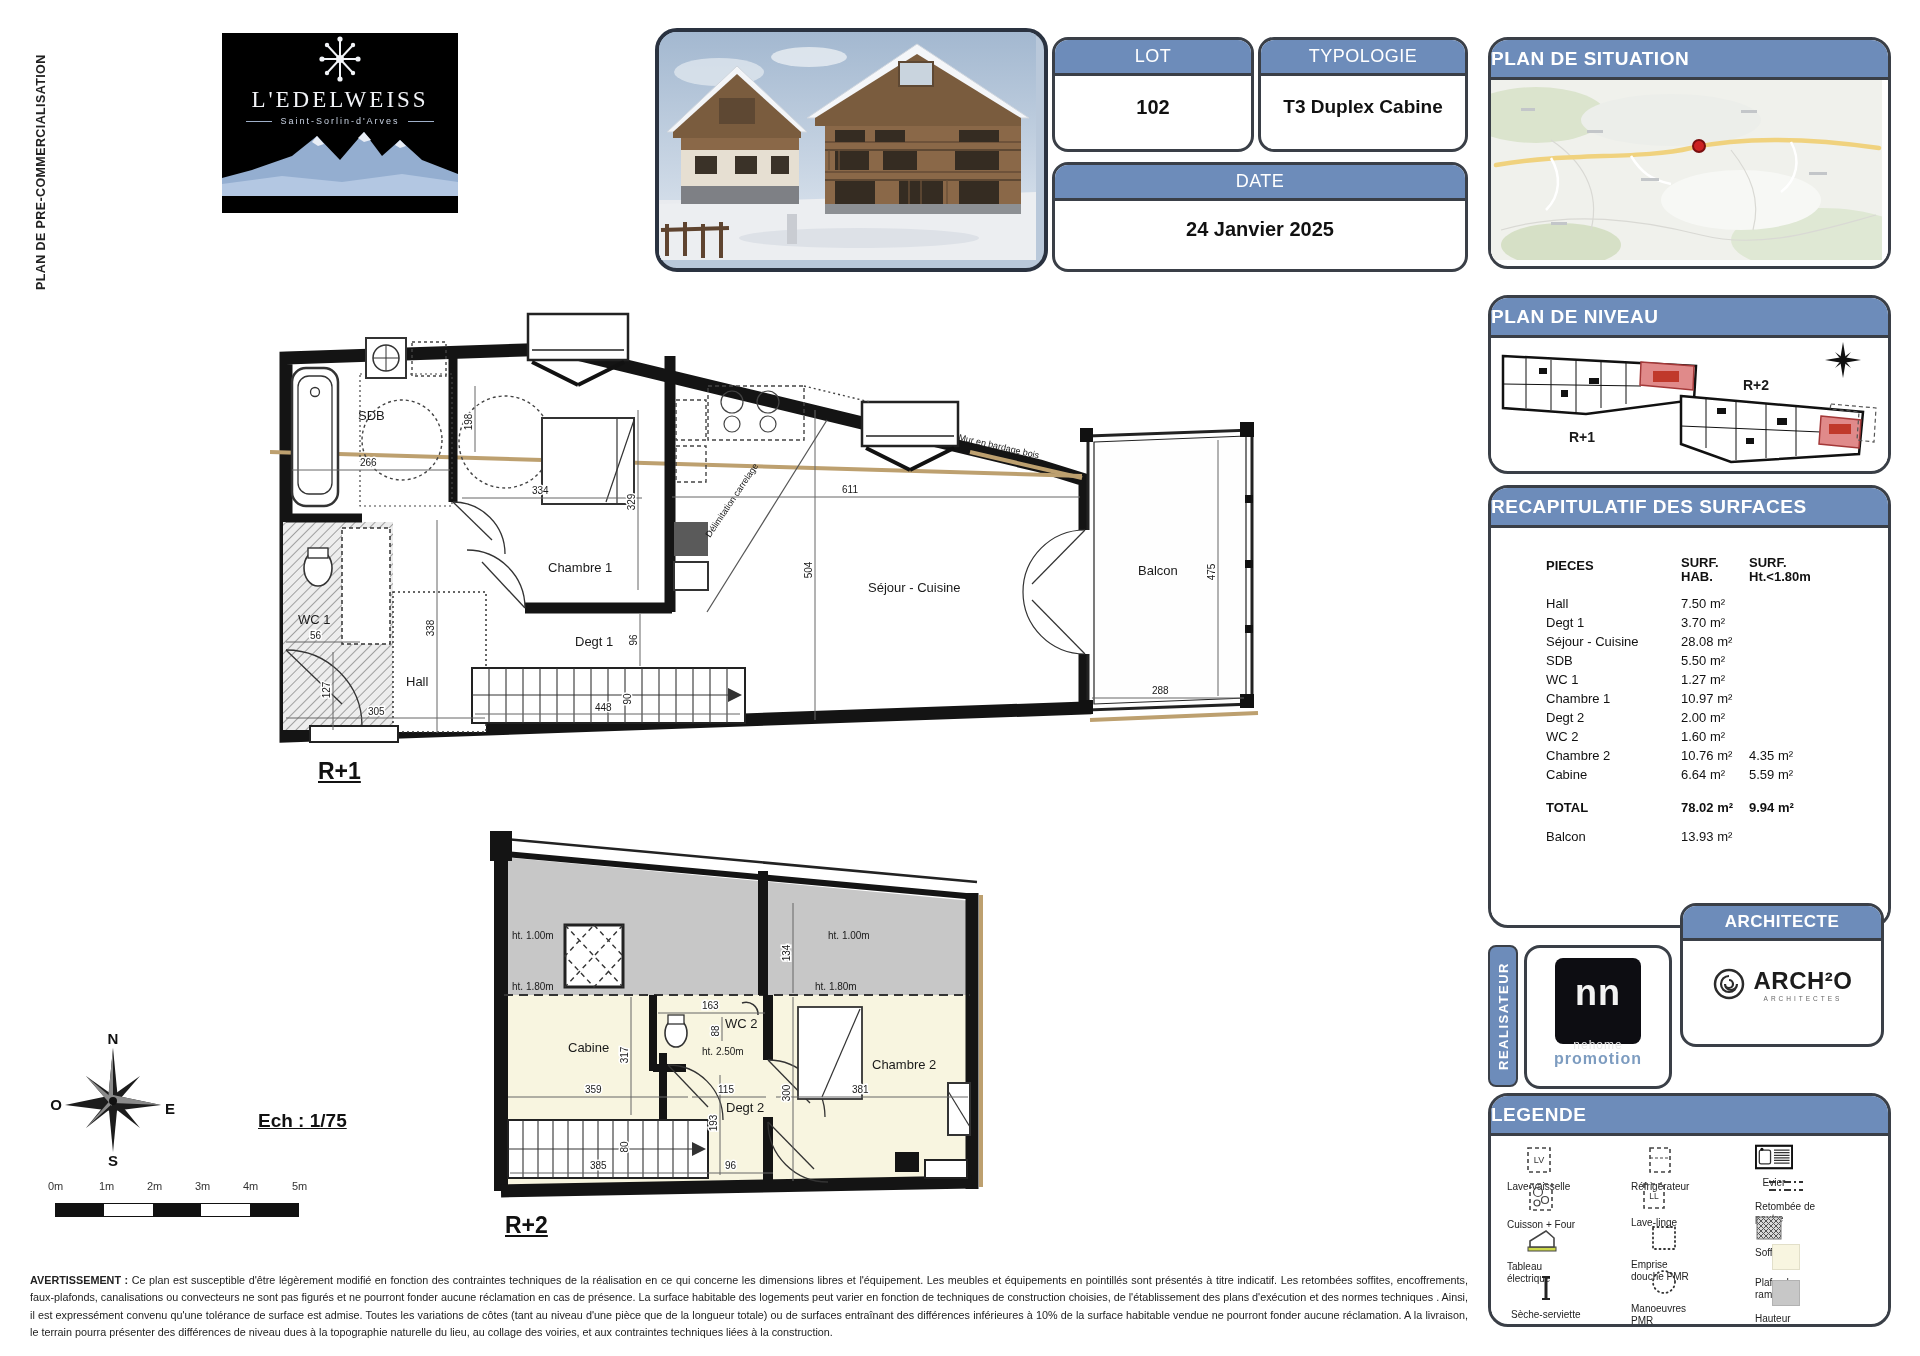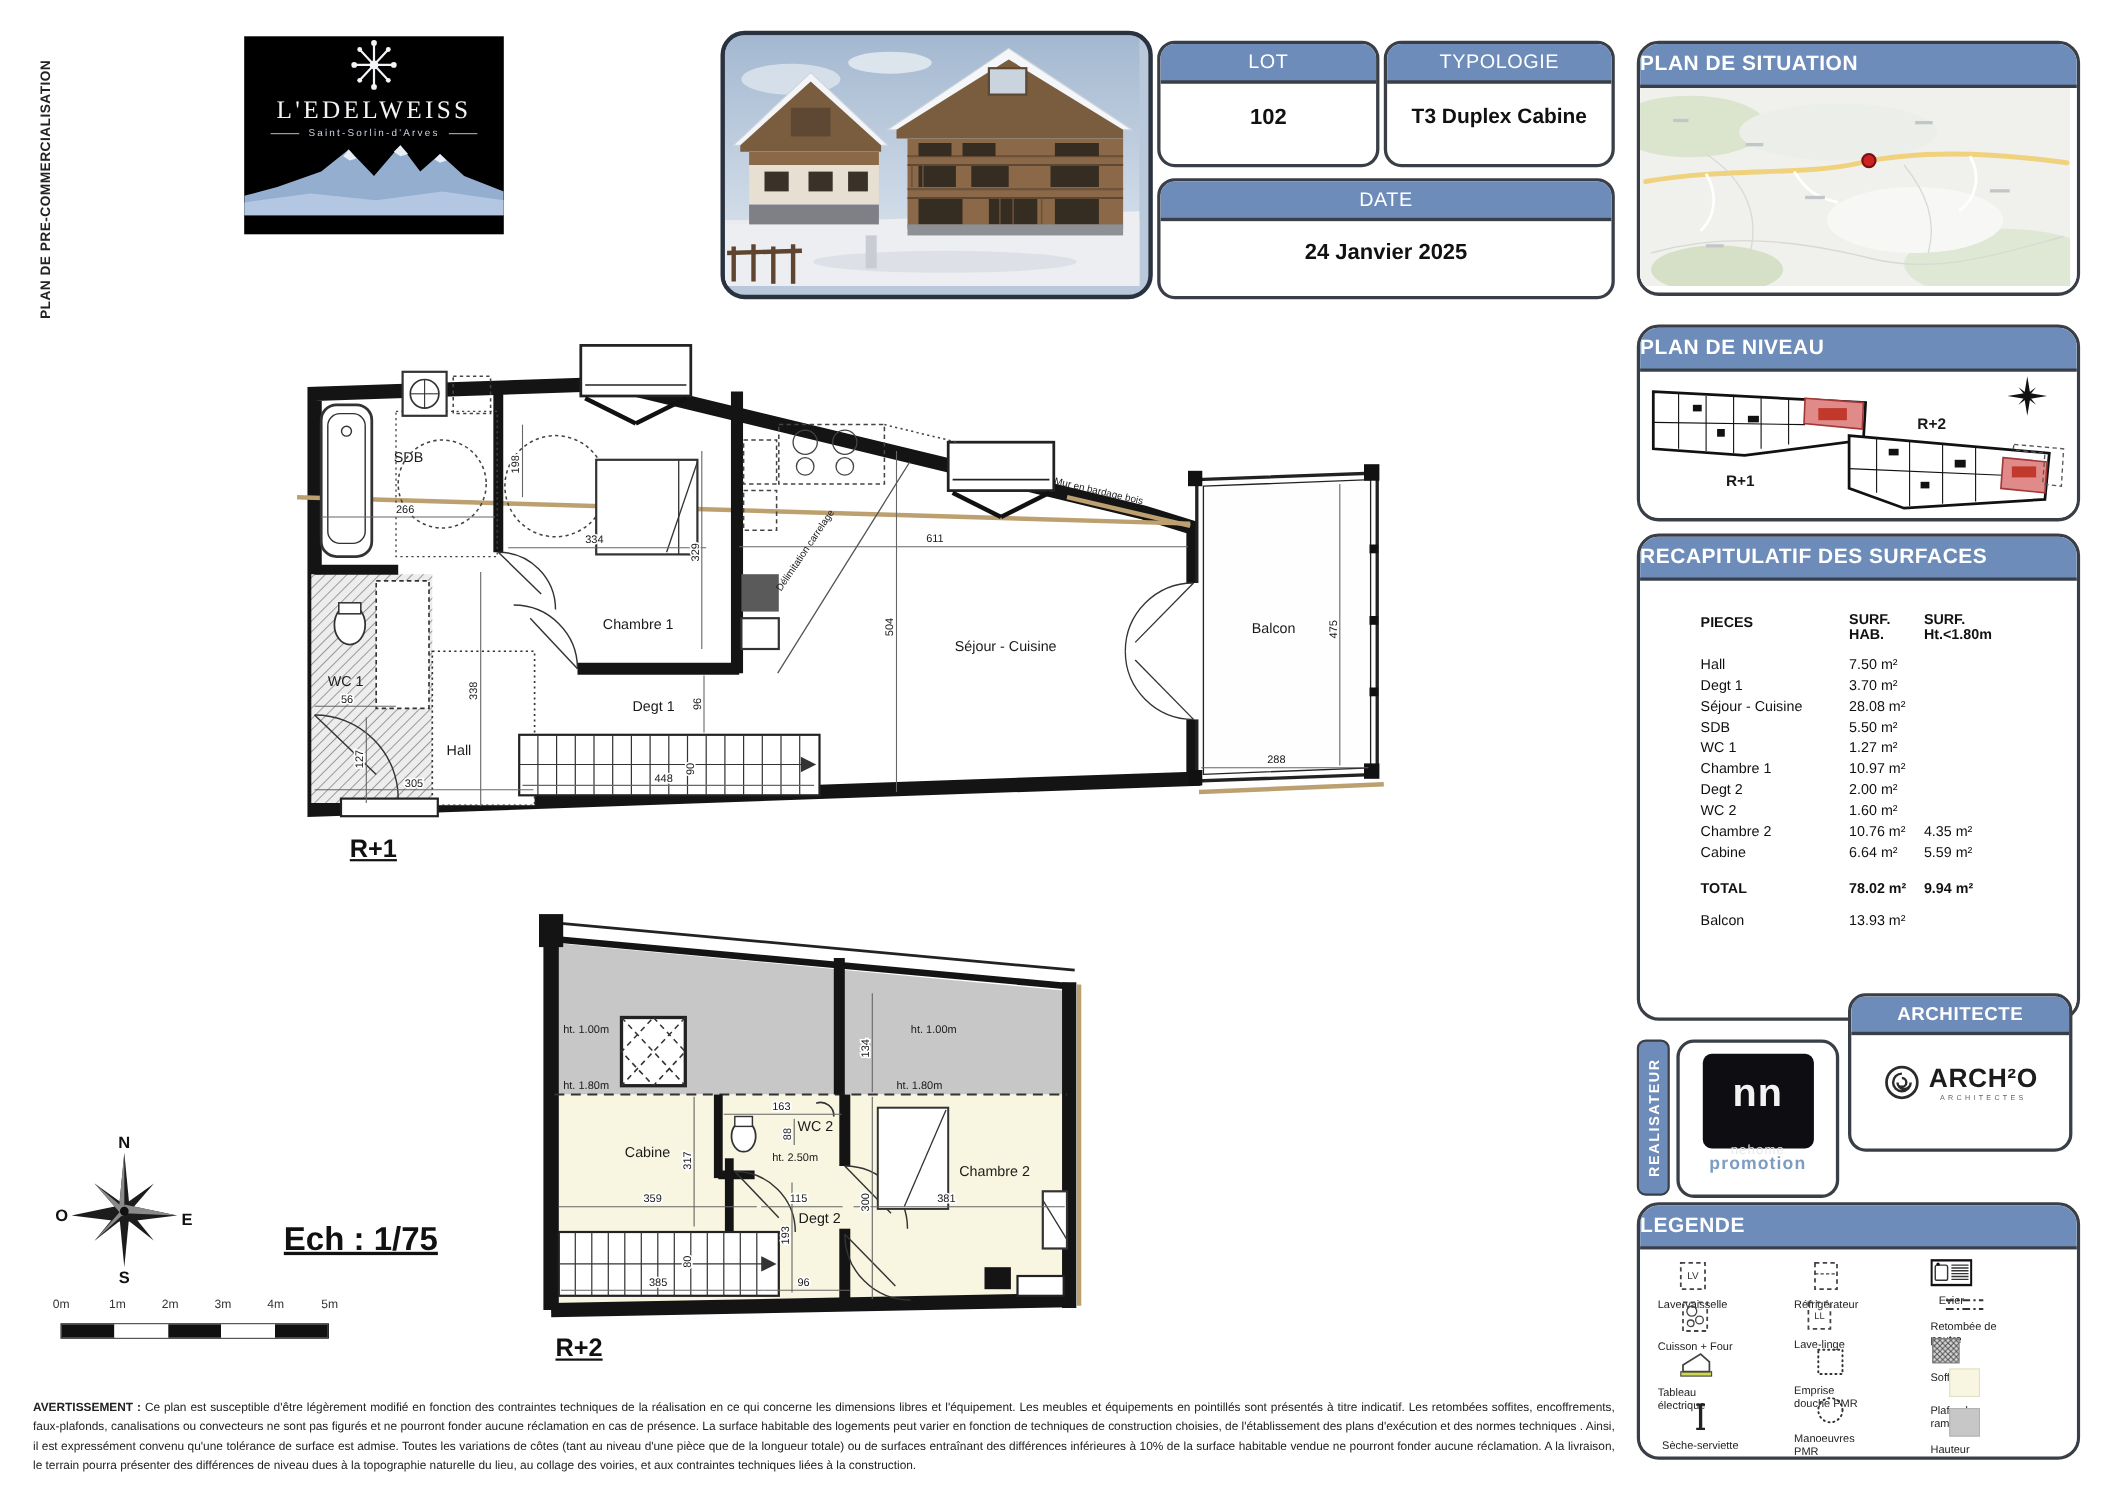--- a/index.html
+++ b/index.html
@@ -38,21 +38,21 @@
   .shead .l{display:block;line-height:14px;}
   .stotal{font-weight:bold;margin-top:14px;}
   .sbalcon{margin-top:10px;}
   
   .realis-bar{position:absolute;left:1488px;top:945px;width:26px;height:138px;background:#6d8cba;
               border:2px solid #3a3f47;border-radius:8px;display:flex;align-items:center;justify-content:center;}
   .realis-bar span{writing-mode:vertical-rl;transform:rotate(180deg);color:#fff;font-weight:bold;
                    font-size:13px;letter-spacing:1.5px;}
   .nehome-panel{position:absolute;left:1524px;top:945px;width:142px;height:138px;border:3px solid #3a3f47;
                 border-radius:16px;background:#fff;display:flex;flex-direction:column;align-items:center;}
-  .nehome-box{margin-top:10px;width:101px;height:86px;background:#0d0d12;border-radius:8px;
+  .nehome-box{margin-top:10px;width:86px;height:86px;background:#0d0d12;border-radius:8px;
               display:flex;flex-direction:column;align-items:center;justify-content:center;gap:28px;}
   .nehome-nn{color:#f2f2f2;font-size:36px;font-weight:bold;line-height:30px;letter-spacing:1px;}
   .nehome-name{color:#e8e8e8;font-size:12px;letter-spacing:1px;margin-top:2px;}
   .nehome-promo{color:#7d9cc0;font-weight:bold;font-size:16px;letter-spacing:1px;margin-top:6px;}
   .arch-panel{position:absolute;left:1680px;top:903px;width:198px;height:138px;border:3px solid #3a3f47;
               border-radius:16px;background:#fff;overflow:hidden;}
   .arch-hd{background:#6d8cba;color:#fff;font-weight:bold;text-align:center;font-size:17px;
            padding:6px 0;border-bottom:3px solid #3a3f47;letter-spacing:.5px;}
   .arch-body{display:flex;align-items:center;justify-content:center;gap:8px;height:86px;}
   .arch-name{font-weight:bold;font-size:24px;color:#1c1c1c;letter-spacing:.5px;}
@@ -61,21 +61,21 @@
   .lg-item{position:absolute;display:flex;align-items:center;gap:7px;flex-direction:column;}
   .lg-label{font-size:10px;line-height:1.15;color:#222;}
   
   .plan text{font-family:"Liberation Sans",sans-serif;fill:#1a1a1a;}
   .room{font-size:13px;}
   .dim{font-size:10px;paint-order:stroke;stroke:#ffffff;stroke-width:3px;fill:#111;}
   .dl{stroke:#666;stroke-width:1;}
   .note{font-size:9px;fill:#333;}
   .plan-label{position:absolute;font-weight:bold;font-size:23px;text-decoration:underline;color:#111;}
   
-  .ech{position:absolute;left:258px;top:1110px;font-weight:bold;font-size:30px;text-decoration:underline;color:#111;}
+  .ech{position:absolute;left:258px;top:1110px;font-weight:bold;font-size:19px;text-decoration:underline;color:#111;}
   .sbar{position:absolute;left:55px;top:1203px;width:242px;height:12px;border:1.5px solid #111;display:flex;}
   .sbar div{flex:1;}
   .sbar .b{background:#111;} .sbar .w{background:#fff;}
   .sticks{position:absolute;left:43px;top:1180px;width:270px;font-size:11px;color:#333;}
   .sticks span{position:absolute;}
   
   .disc{position:absolute;left:30px;top:1272px;width:1438px;font-size:10.8px;line-height:1.6;
         text-align:justify;color:#222;}
   .disc b{font-weight:bold;}
 </style>

